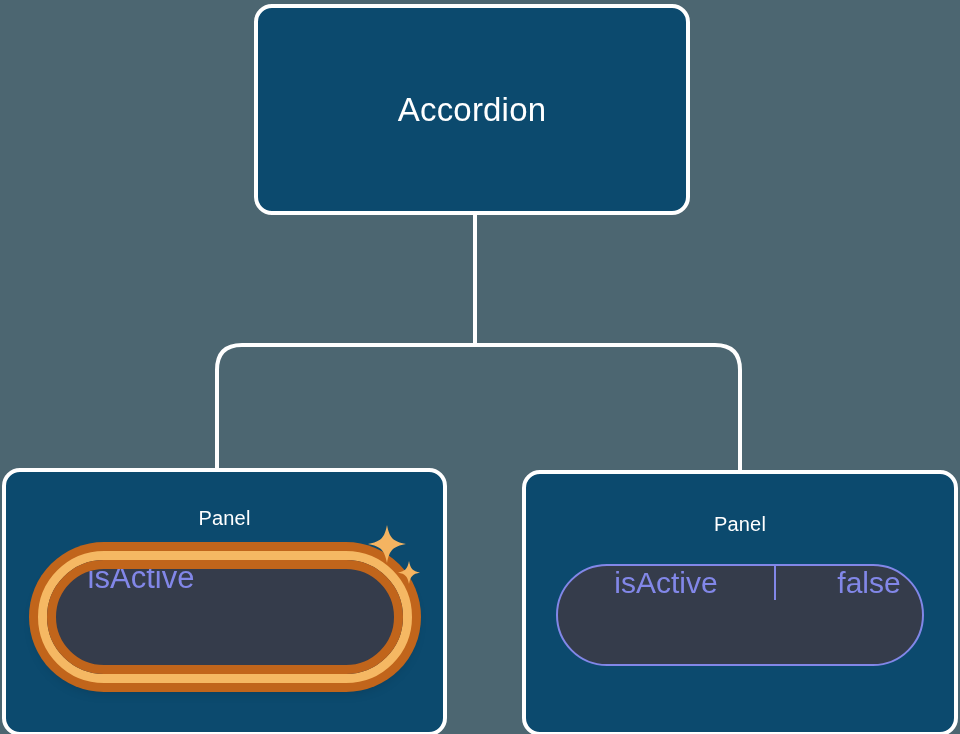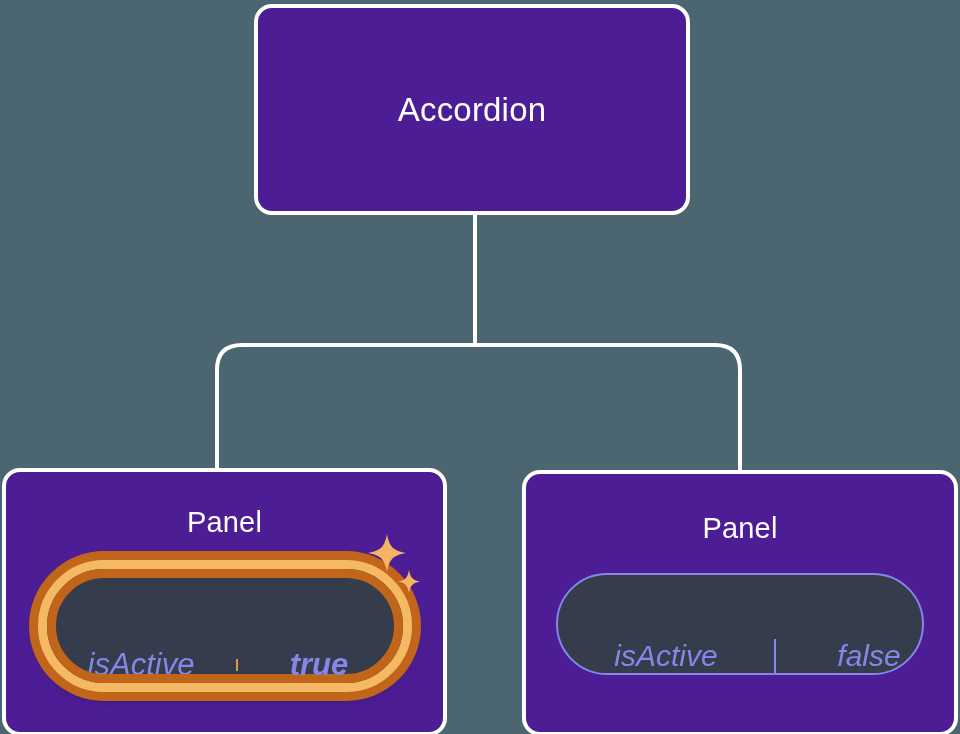--- a/index.html
+++ b/index.html
@@ -32,21 +32,21 @@
     stroke: #ffffff;
     stroke-width: 4;
     stroke-linecap: butt;
     stroke-linejoin: round;
   }
 
   
   .node {
     position: absolute;
     box-sizing: border-box;
-    background: #4c1d95;
+    background: #0c4a6e;
     border: 4px solid #ffffff;
     border-radius: 18px;
     z-index: 2;
   }
   .node-root {
     left: 254px;
     top: 4px;
     width: 436px;
     height: 211px;
     display: flex;
@@ -71,44 +71,43 @@
   .node-title {
     color: #ffffff;
     font-size: 33px;
     font-weight: 400;
     letter-spacing: 0.2px;
     text-align: center;
     line-height: 1;
     user-select: none;
   }
   .panel-title {
-    font-size: 29px;
+    font-size: 20px;
     margin-top: 36px;
   }
   .panel-title-right {
     margin-top: 40px;
   }
 
   
   .pill-wrap {
     position: relative;
     display: flex;
     justify-content: center;
   }
   .pill-wrap-left { margin-top: 23px; }
   .pill-wrap-right { margin-top: 30px; }
 
   .pill {
     box-sizing: border-box;
     display: flex;
-    align-items: flex-end;
+    align-items: flex-start;
     background: #353c4b;
     border-radius: 999px;
     position: relative;
-    font-style: italic;
   }
 
   
   .pill-plain {
     width: 368px;
     height: 102px;
     border: 2px solid #8287e8;
   }
   .pill-plain .pill-cell {
     display: flex;
@@ -186,21 +185,20 @@
   <div class="node node-root">
     <div class="node-title">Accordion</div>
   </div>
 
   <div class="node node-panel-left">
     <div class="node-title panel-title">Panel</div>
 
     <div class="pill-wrap pill-wrap-left">
       <div class="pill pill-hl">
         <div class="pill-cell pill-key">isActive</div>
-        <div class="pill-cell pill-val">true</div>
       </div>
 
       <div class="sparkles">
         <svg viewBox="0 0 58 70" width="58" height="70" xmlns="http://www.w3.org/2000/svg">
           <path d="M24 2 C26.5 15 30 18.5 43 21 C30 23.5 26.5 27 24 40 C21.5 27 18 23.5 5 21 C18 18.5 21.5 15 24 2 Z" fill="#f5b461"></path>
           <path d="M46 38 C47.6 46 49.6 48 57 49.6 C49.6 51.2 47.6 53.2 46 61 C44.4 53.2 42.4 51.2 35 49.6 C42.4 48 44.4 46 46 38 Z" fill="#f5b461"></path>
         </svg>
       </div>
     </div>
   </div>

